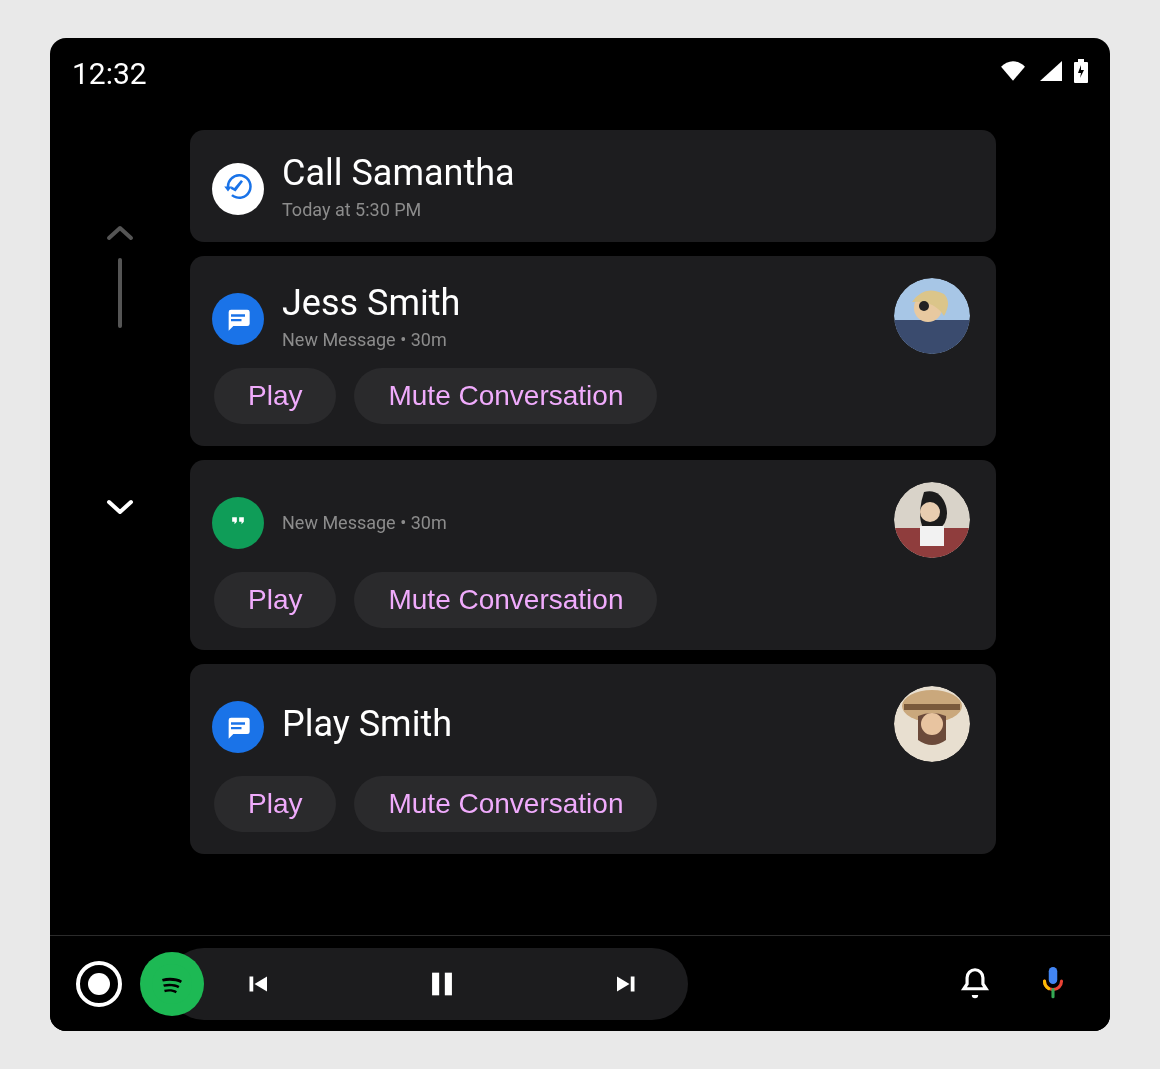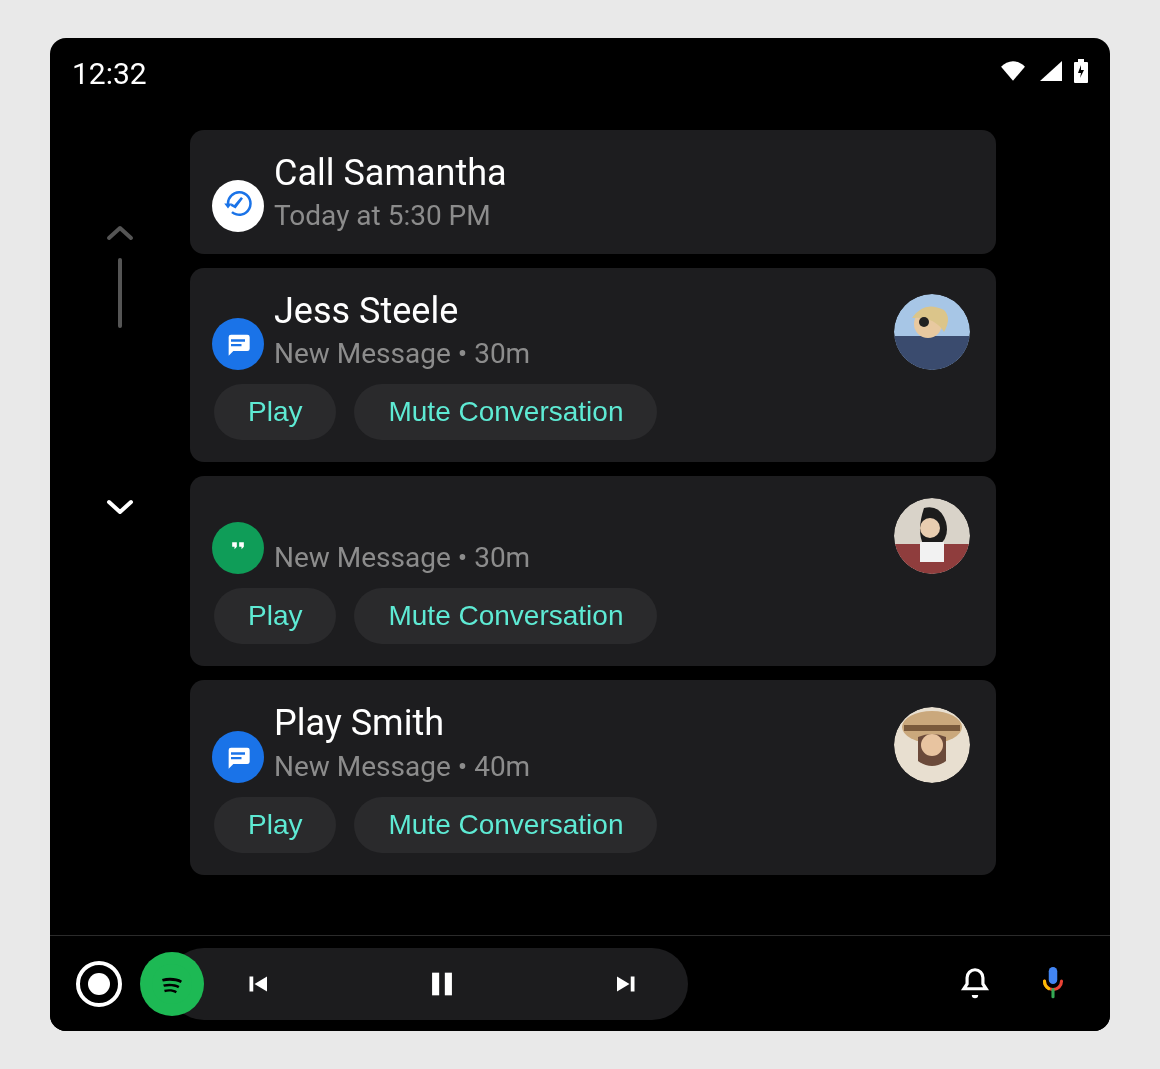--- a/index.html
+++ b/index.html
@@ -69,51 +69,51 @@
     background: #1d1d1f;
     border-radius: 14px;
     padding: 22px 26px 22px 22px;
     display: flex;
     flex-direction: column;
     gap: 14px;
     position: relative;
   }
   .card-head {
     display: flex;
-    align-items: flex-end;
-    gap: 10px;
+    align-items: center;
+    gap: 18px;
   }
   .app-icon {
     width: 52px;
     height: 52px;
     border-radius: 50%;
     flex-shrink: 0;
     display: flex;
     align-items: center;
     justify-content: center;
     margin-top: 6px;
   }
   .card-text { flex: 1; }
   .card-title { font-size: 36px; color: #fff; font-weight: 400; line-height: 1.2; }
-  .card-sub { font-size: 28px; color: #8c8c8c; margin-top: 4px; }
+  .card-sub { font-size: 18px; color: #8c8c8c; margin-top: 4px; }
   .avatar {
     width: 76px;
     height: 76px;
     border-radius: 50%;
     flex-shrink: 0;
     overflow: hidden;
   }
   .card-actions {
     display: flex;
     gap: 18px;
     padding-left: 2px;
   }
   .pill {
     background: #2a2a2c;
-    color: #5eead4;
+    color: #f0abfc;
     font-size: 28px;
     padding: 12px 34px;
     border-radius: 999px;
     border: none;
   }
 
   
   .bottom {
     height: 96px;
     border-top: 1px solid #2b2b2b;
@@ -225,21 +225,21 @@
       </div>
 
       <div class="card">
         <div class="card-head">
           <div class="app-icon" style="background:#1a73e8">
             <svg width="28" height="28" viewBox="0 0 24 24">
                 <path fill="#fff" d="M4 4h16a2 2 0 0 1 2 2v10a2 2 0 0 1-2 2H8l-4 4V6a2 2 0 0 1 2-2zm2 4v2h12V8H6zm0 4v2h9v-2H6z"></path>
               </svg>
           </div>
           <div class="card-text">
-            <div class="card-title">Jess Steele</div>
+            <div class="card-title">Jess Smith</div>
             <div class="card-sub">New Message • 30m</div>
           </div>
           <div class="avatar">
             <svg width="76" height="76" viewBox="0 0 76 76">
                 <defs>
                   <clipPath id="c1">
                     <circle cx="38" cy="38" r="38"></circle>
                   </clipPath>
                 </defs>
                 <g clip-path="url(#c1)">
@@ -293,21 +293,20 @@
 
       <div class="card">
         <div class="card-head">
           <div class="app-icon" style="background:#1a73e8">
             <svg width="28" height="28" viewBox="0 0 24 24">
                 <path fill="#fff" d="M4 4h16a2 2 0 0 1 2 2v10a2 2 0 0 1-2 2H8l-4 4V6a2 2 0 0 1 2-2zm2 4v2h12V8H6zm0 4v2h9v-2H6z"></path>
               </svg>
           </div>
           <div class="card-text">
             <div class="card-title">Play Smith</div>
-            <div class="card-sub">New Message • 40m</div>
           </div>
           <div class="avatar">
             <svg width="76" height="76" viewBox="0 0 76 76">
                 <defs>
                   <clipPath id="c3">
                     <circle cx="38" cy="38" r="38"></circle>
                   </clipPath>
                 </defs>
                 <g clip-path="url(#c3)">
                   <rect width="76" height="76" fill="#e8dfd0"></rect>

